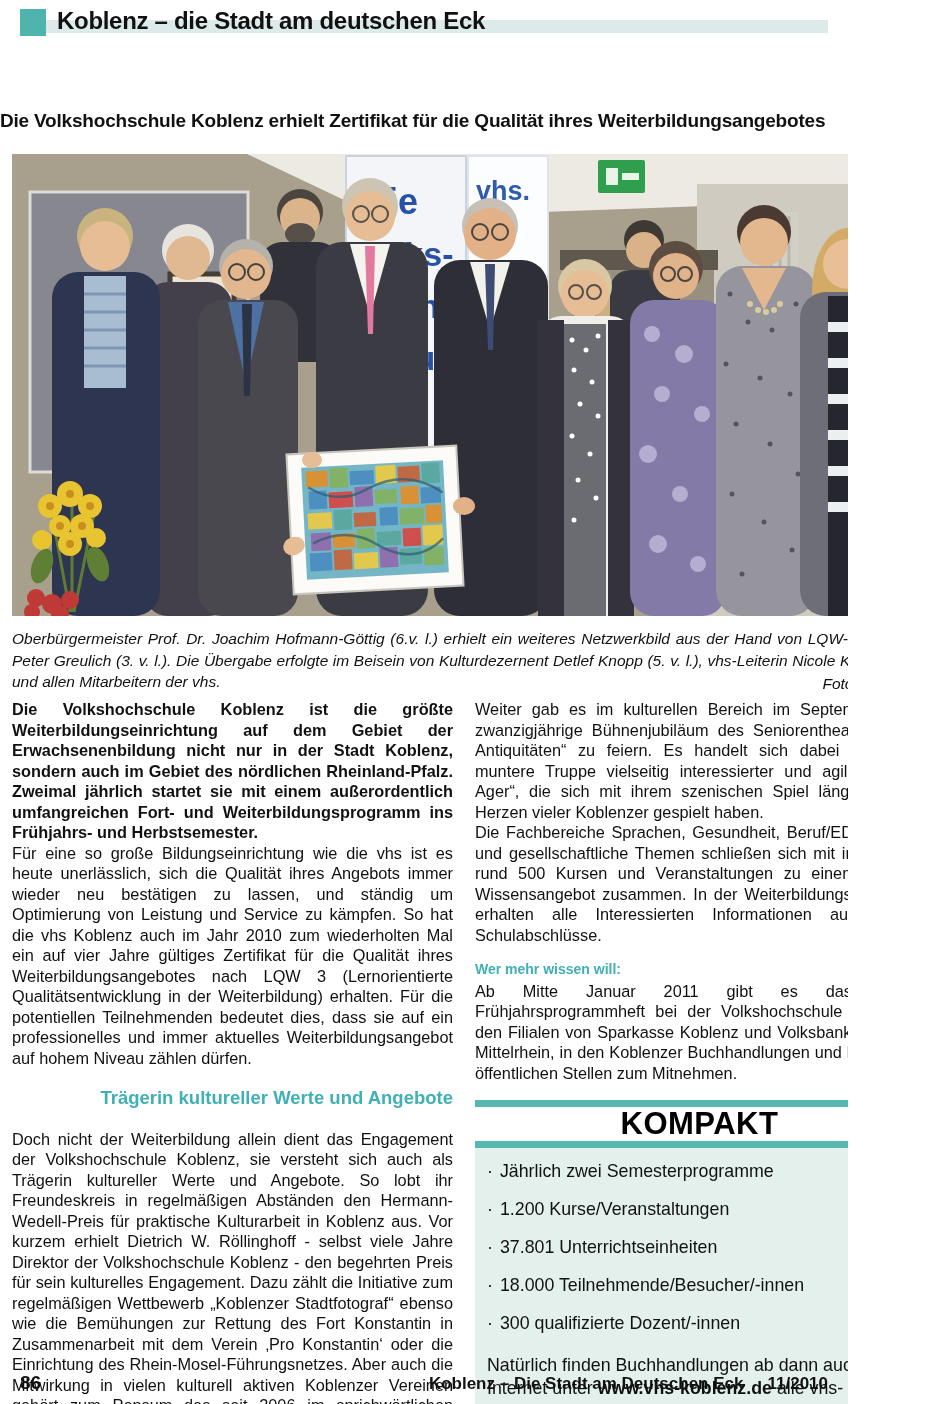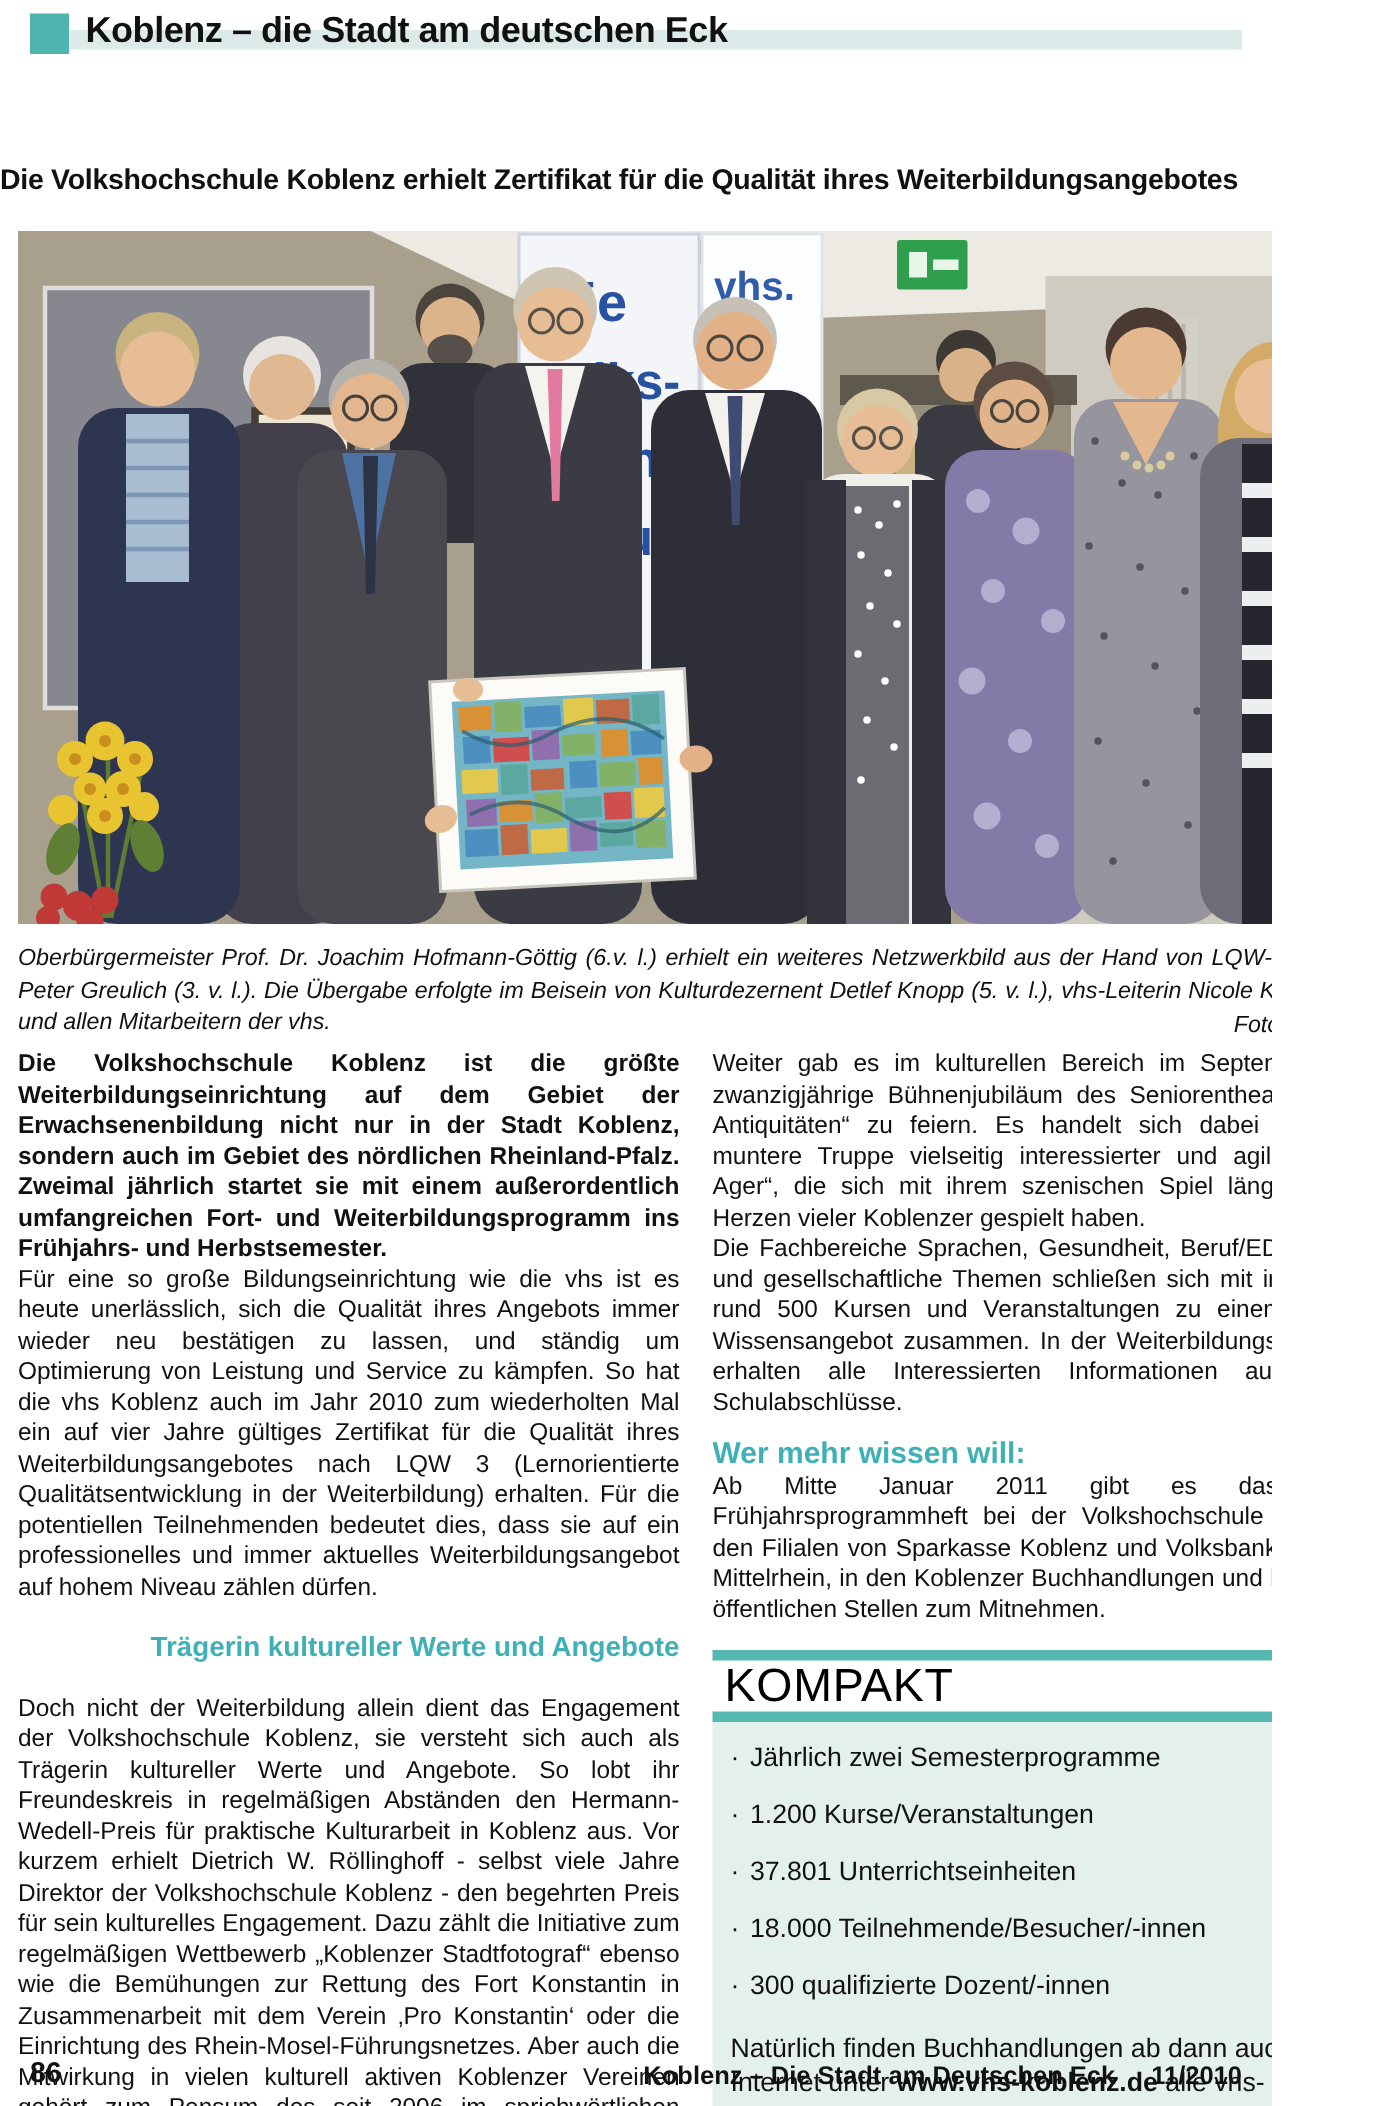--- a/index.html
+++ b/index.html
@@ -23,25 +23,25 @@
   .caption-wrap{position:absolute;left:12px;top:628px;width:904px;}
   .caption{font-style:italic;font-size:15.5px;line-height:21.5px;text-align:justify;margin:0;}
   .credit{position:absolute;right:16px;bottom:0;font-style:italic;font-size:15.5px;}
   
   .cols{position:absolute;left:12px;top:699px;width:904px;display:flex;gap:22px;}
   .col{width:441px;font-size:16.3px;line-height:20.5px;text-align:justify;
     hyphens:auto;-webkit-hyphens:auto;}
   .col p{margin:0;}
   .lead{font-weight:bold;}
   .sect-heading{color:#3fb0b5;font-weight:bold;font-size:18.5px;text-align:right;margin:20px 0;}
-  .mini-heading{color:#3fb0b5;font-weight:bold;font-size:20px;text-align:left;margin:14px 0 1px;}
+  .mini-heading{color:#3fb0b5;font-weight:bold;font-size:14px;text-align:left;margin:14px 0 1px;}
   
   .kompakt{margin-top:17px;}
   .kbar{height:7px;background:#57b7b1;}
-  .ktitle{font-size:31px;font-weight:normal;letter-spacing:0.5px;padding:7px 0 6px 8px;color:#000;text-align:left;}
+  .ktitle{font-size:31px;font-weight:bold;letter-spacing:0.5px;padding:7px 0 6px 8px;color:#000;text-align:center;}
   .kbody{background:#e4f0ec;padding:13px 12px 18px 12px;text-align:left;}
   .kitem{font-size:17.8px;line-height:21px;margin:0 0 17px 0;}
   .kitem .bullet{margin-right:7px;}
   .knote{font-size:17.8px;line-height:23.5px;margin-top:20px;}
   .knote .url{font-weight:bold;margin-top:44px;}
   
   .footer-page{position:absolute;left:20px;top:1372px;font-size:19px;font-weight:bold;}
   .footer-right{position:absolute;right:20px;top:1374px;font-size:17px;font-weight:bold;white-space:nowrap;}
   .footer-right .issue{margin-left:24px;}
 </style>

